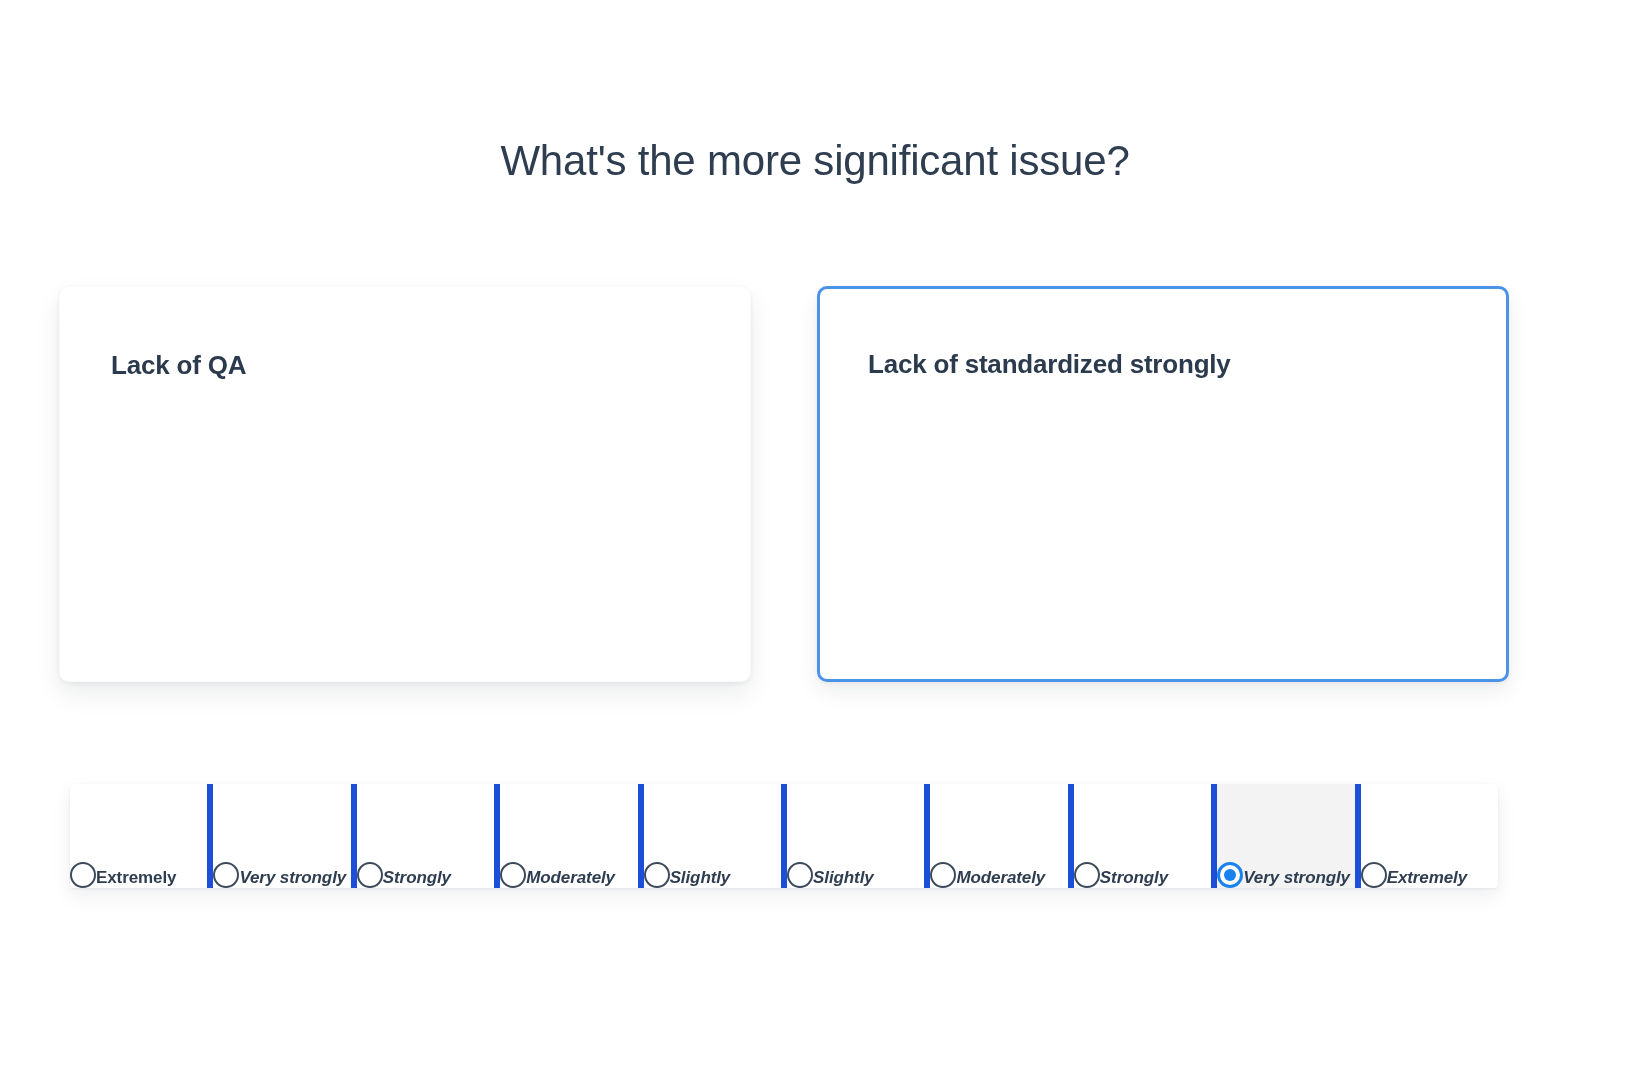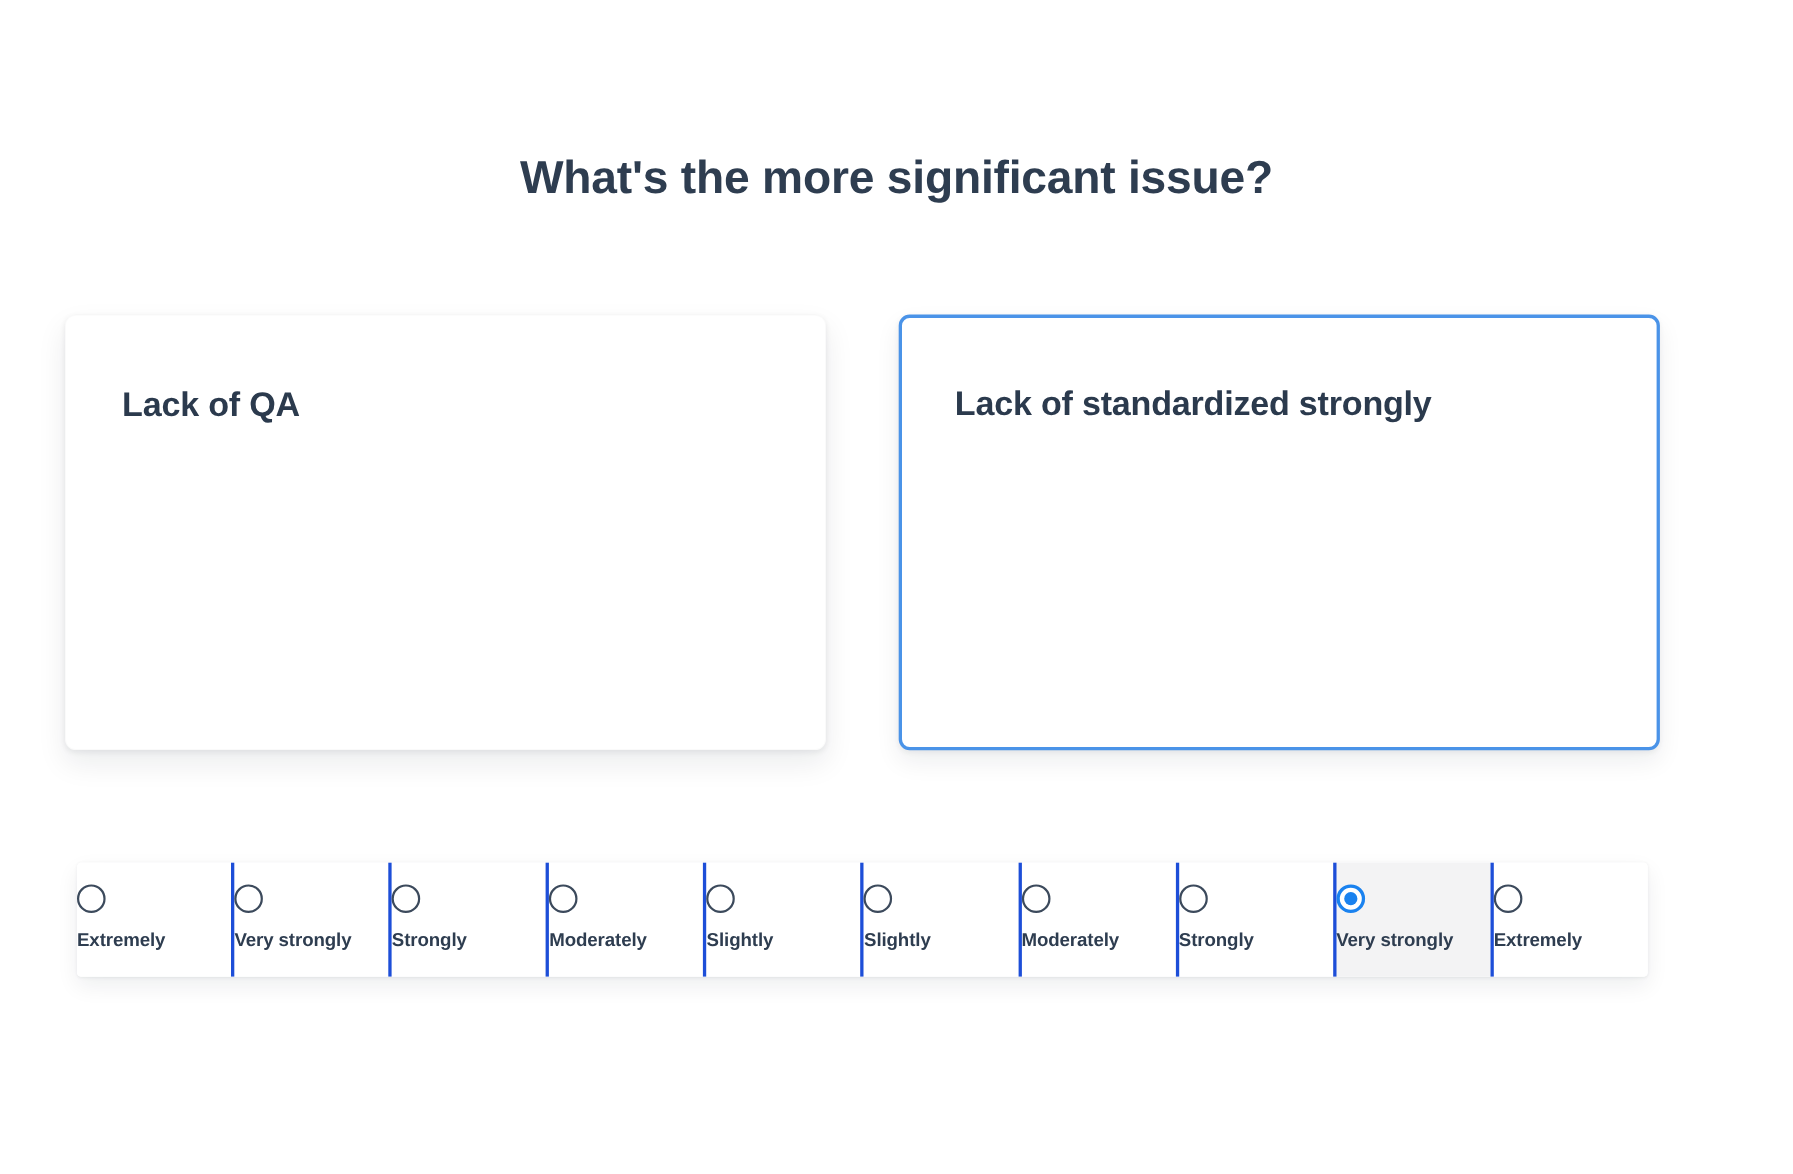--- a/index.html
+++ b/index.html
@@ -22,21 +22,21 @@
   }
 
   
   .question-title {
     position: absolute;
     top: 108px;
     left: 0;
     width: 1630px;
     text-align: center;
     font-size: 42px;
-    font-weight: 700;
+    font-weight: 400;
     color: #2e3d50;
     letter-spacing: -0.2px;
     line-height: 1.2;
   }
 
   
   .cards-row {
     position: absolute;
     top: 286px;
     left: 59px;
@@ -64,21 +64,21 @@
   }
 
   .option-card.selected {
     border: 3px solid #4a93e8;
     box-shadow: 0 2px 5px rgba(17,25,40,0.05),
                 0 10px 22px rgba(17,25,40,0.07);
     padding: 59px 0 0 48px;
   }
 
   .option-card-label {
-    font-size: 31px;
+    font-size: 26px;
     font-weight: 700;
     color: #2b3a4d;
     letter-spacing: -0.2px;
     line-height: 1.25;
   }
 
   
   .scale-wrap {
     position: absolute;
     top: 784px;
@@ -90,30 +90,30 @@
     box-shadow: 0 1px 3px rgba(17,25,40,0.07),
                 0 8px 20px rgba(17,25,40,0.07);
     display: flex;
     overflow: hidden;
   }
 
   .scale-cell {
     flex: 1 1 0;
     position: relative;
     display: flex;
-    flex-direction: column;
-    align-items: flex-start;
+    align-items: flex-end;
     justify-content: flex-start;
     padding-top: 20px;
     background: #ffffff;
     box-sizing: border-box;
   }
 
   .scale-cell + .scale-cell {
-    border-left: 3px solid #1d4ed8;
+    border-left: 6px solid #1d4ed8;
+    font-style: italic;
   }
 
   .scale-cell.is-selected {
     background: #f3f3f4;
   }
 
   .radio {
     width: 26px;
     height: 26px;
     border-radius: 50%;

